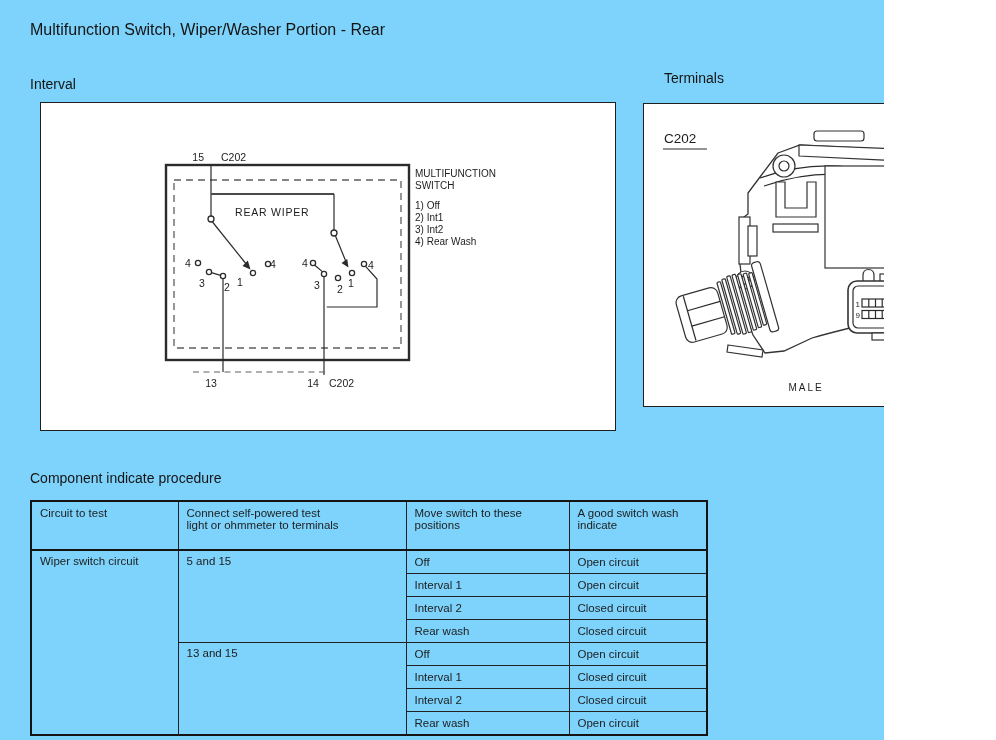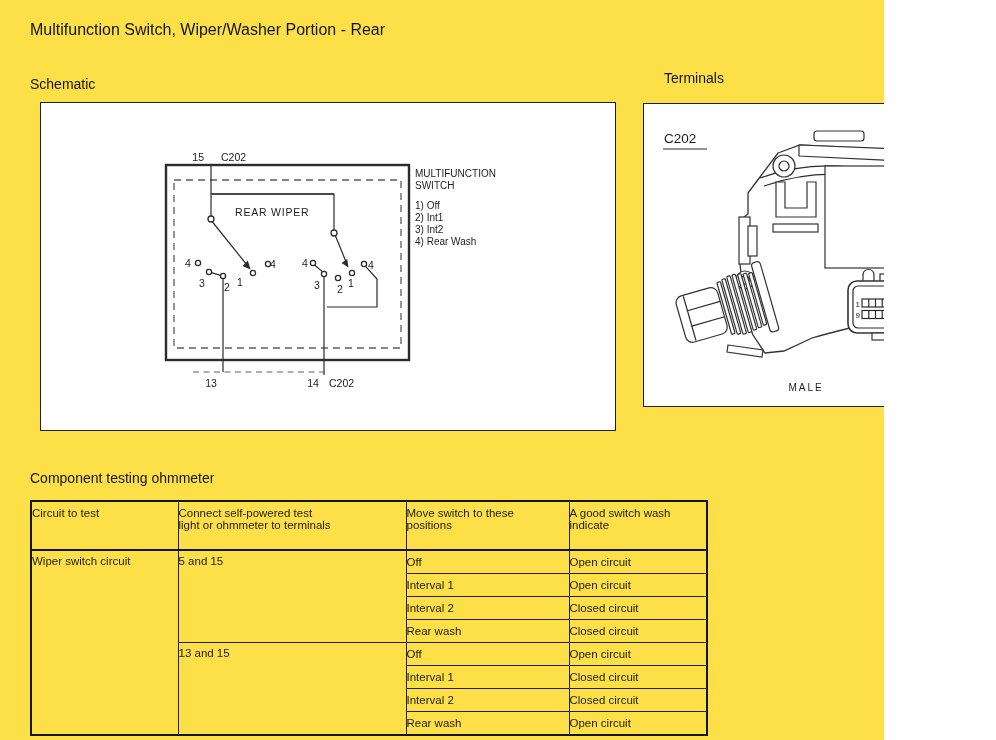--- a/index.html
+++ b/index.html
@@ -1,16 +1,16 @@
 <!DOCTYPE html>
 <html><head>
 <meta charset="utf-8">
 <style>
   html,body{margin:0;padding:0;background:#fff;}
-  .page{position:relative;width:884px;height:740px;background:#fde047;
+  .page{position:relative;width:884px;height:740px;background:#7dd3fc;
         font-family:"Liberation Sans","DejaVu Sans",sans-serif;color:#1d1d1d;overflow:hidden;}
   .page-title{position:absolute;left:30px;top:21px;font-size:16px;color:#141414;}
   .sec-head{position:absolute;font-size:14px;color:#141414;}
   .panel{position:absolute;border:1.6px solid #1f1f1f;background:#fff;}
   #schematic-box{left:24px;top:102px;width:574px;height:327px;margin-left:16px;}
   #terminals-box{left:643px;top:103px;width:332px;height:302px;}
 
   svg .ln{stroke:#2b2b2b;fill:none;stroke-width:1.2px;}
   svg .thick{stroke:#4a4a4a;stroke-width:2px;fill:none;}
   svg .ibox{stroke:#2b2b2b;stroke-width:2.4px;fill:none;}
@@ -22,32 +22,32 @@
   svg .ol{fill:#fff;stroke:#333;stroke-width:1.3px;}
   svg text{fill:#1d1d1d;stroke:none;font-family:"Liberation Sans","DejaVu Sans",sans-serif;font-size:10.5px;}
   svg text.sm{font-size:8px;}
   svg text.leg{font-size:10px;}
   svg text.big{font-size:13.5px;}
   svg text.male{font-size:10px;letter-spacing:2px;}
   svg text.rw{letter-spacing:.8px;}
 
   .proc-wrap{position:absolute;left:30px;top:500px;}
   table.proc{border-collapse:collapse;table-layout:fixed;width:676px;font-size:11.5px;color:#1d1d1d;border:2px solid #141414;}
-  table.proc th,table.proc td{border:1px solid #222;font-weight:normal;text-align:left;padding:2px 0;}
+  table.proc th,table.proc td{border:1px solid #222;font-weight:normal;text-align:left;padding:2px 8px;}
   table.proc thead th{height:40px;vertical-align:top;padding-top:5px;border-bottom:2px solid #141414;}
   table.proc tbody td{height:18px;vertical-align:middle;}
   table.proc td.span{vertical-align:top;padding-top:4px;}
 </style>
 </head>
 <body>
 
 <div class="page">
 
   <div class="page-title">Multifunction Switch, Wiper/Washer Portion - Rear</div>
-  <div class="sec-head" style="left:30px;top:76px;">Schematic</div>
+  <div class="sec-head" style="left:30px;top:76px;">Interval</div>
   <div class="sec-head" style="left:648px;top:70px;margin-left:16px;">Terminals</div>
 
   <div class="panel" id="schematic-box">
     <svg width="574" height="327" viewBox="0 0 574 327">
 
       <rect class="ibox" x="125" y="62" width="243" height="195"></rect>
       <rect class="dash" x="133" y="77" width="227" height="168"></rect>
 
       <g>
         <text x="163" y="58" text-anchor="end">15</text>
@@ -206,21 +206,21 @@
         <text class="sm" x="277" y="202.5">8</text>
         <text class="sm" x="216" y="214" text-anchor="end">9</text>
         <text class="sm" x="277" y="214">16</text>
         <rect class="fw" x="228" y="229" width="30" height="7"></rect>
       </g>
 
       <text class="male" x="162" y="287" text-anchor="middle">MALE</text>
     </svg>
   </div>
 
-  <div class="sec-head" style="left:30px;top:470px;">Component testing ohmmeter</div>
+  <div class="sec-head" style="left:30px;top:470px;">Component indicate procedure</div>
 
   <div class="proc-wrap">
     <table class="proc">
       <colgroup>
           <col style="width:147px">
           <col style="width:228px">
           <col style="width:163px">
           <col style="width:138px">
         </colgroup>
       <thead>

